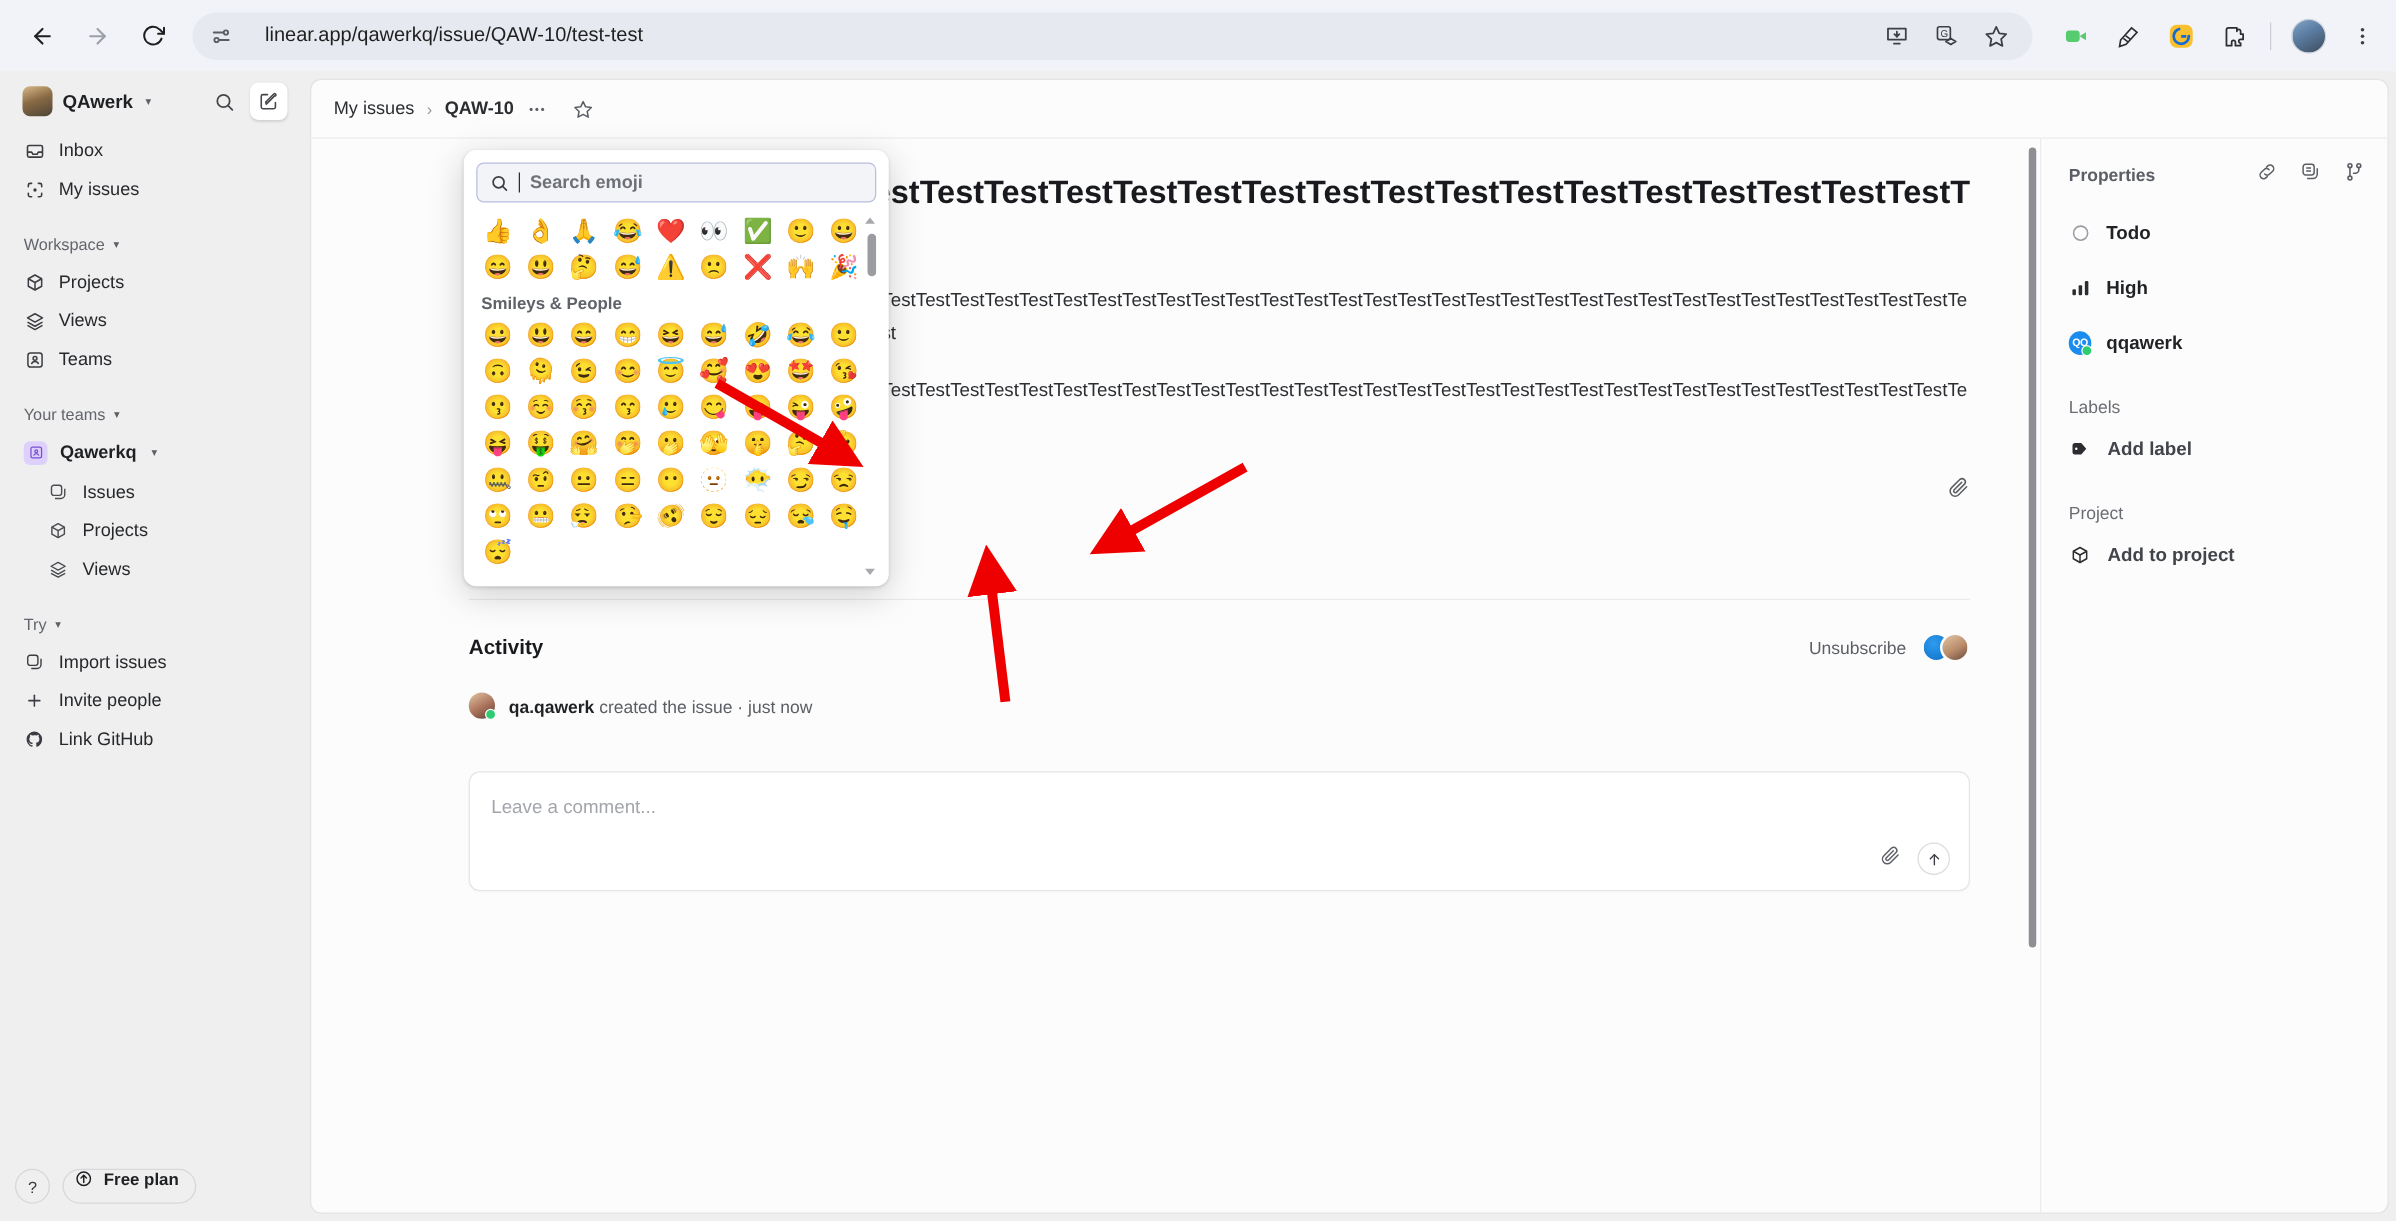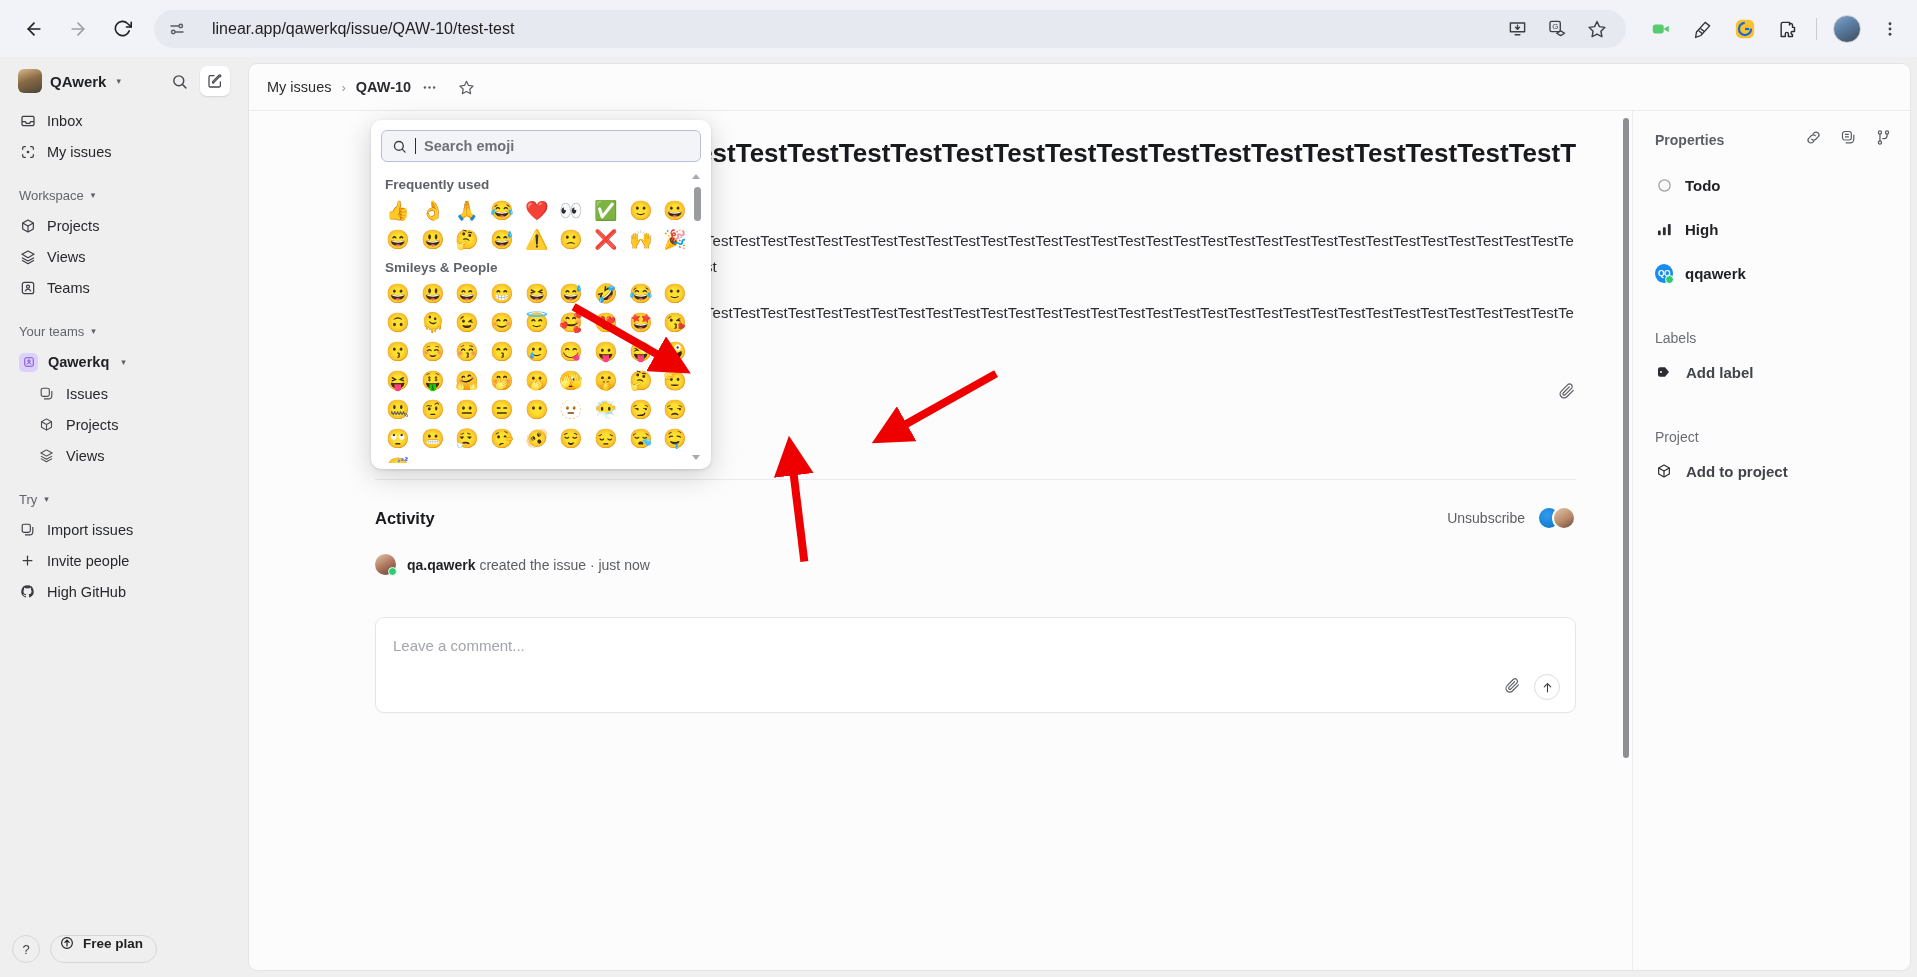--- a/index.html
+++ b/index.html
@@ -195,21 +195,21 @@
     width: 278px; flex: 0 0 278px; border-left: 1px solid #ececee;
     padding: 18px 18px 0 22px;
   }
   .props-head { display:flex; align-items:center; justify-content:space-between;font-weight:bold; }
   .props-title { font-size: 14px; color: #5b5e64; }
   .props-actions { display:flex; align-items:center; gap: 18px; color:#5b5e64; }
   .prop-row { display:flex; align-items:center; gap: 12px; margin-top: 26px; }
   .prop-row:first-of-type { margin-top: 27px; }
   .prop-ico { width: 18px; height: 18px; display:flex; align-items:center; justify-content:center; flex:0 0 auto; }
   .prop-label { font-size: 15px; color: #1f2124; font-weight: 600; }
-  .prop-section { font-size: 14px; color: #6a6d73; margin-top: 48px; }
+  .prop-section { font-size: 14px; color: #6a6d73; margin-top: 34px; }
   .prop-add { display:flex; align-items:center; gap: 13px; margin-top: 17px; }
   .prop-add-text { font-size: 15px; color: #41444a; font-weight: 600; }
   .avatar-q {
     width: 19px; height: 19px; border-radius: 50%; background:#1a8cf0;
     position: relative; display:flex; align-items:center; justify-content:center;
     color:#fff; font-size: 8.5px; font-weight: 700; letter-spacing:-0.5px;
   }
   .avatar-q::after {
     content:''; position:absolute; right:-1px; bottom:-1px;
     width:7px; height:7px; border-radius:50%; background:#2ecc71; border:1.5px solid #fcfcfc;
@@ -497,21 +497,21 @@
           </svg>
       </span>
       <span>Invite people</span>
     </div>
     <div class="nav-item">
       <span class="ico">
         <svg width="15" height="15" viewBox="0 0 24 24" fill="currentColor">
             <path d="M12 2a10 10 0 0 0-3.16 19.49c.5.09.68-.22.68-.48l-.01-1.7c-2.78.6-3.37-1.34-3.37-1.34-.45-1.16-1.11-1.47-1.11-1.47-.91-.62.07-.61.07-.61 1 .07 1.53 1.03 1.53 1.03.89 1.53 2.34 1.09 2.91.83.09-.65.35-1.09.63-1.34-2.22-.25-4.56-1.11-4.56-4.94 0-1.09.39-1.99 1.03-2.69-.1-.25-.45-1.27.1-2.65 0 0 .84-.27 2.75 1.03A9.5 9.5 0 0 1 12 6.8c.85 0 1.71.12 2.51.34 1.91-1.3 2.75-1.03 2.75-1.03.55 1.38.2 2.4.1 2.65.64.7 1.03 1.6 1.03 2.69 0 3.84-2.35 4.69-4.58 4.93.36.31.68.92.68 1.86l-.01 2.75c0 .27.18.58.69.48A10 10 0 0 0 12 2z"></path>
           </svg>
       </span>
-      <span>High GitHub</span>
+      <span>Link GitHub</span>
     </div>
 
     <div class="sidebar-foot">
       <div class="pill-round">?</div>
       <div class="pill-plan">
         <span>
           <svg width="14" height="14" viewBox="0 0 24 24" fill="none" stroke="currentColor" stroke-width="2" stroke-linecap="round" stroke-linejoin="round">
               <circle cx="12" cy="12" r="9.2"></circle>
               <polyline points="12 17 12 7.5"></polyline>
               <polyline points="8.3 11 12 7.3 15.7 11"></polyline>
@@ -705,21 +705,20 @@
           <span class="s-ico">
             <svg width="15" height="15" viewBox="0 0 24 24" fill="none" stroke="currentColor" stroke-width="2.2" stroke-linecap="round">
                 <circle cx="11" cy="11" r="7"></circle>
                 <line x1="16.2" y1="16.2" x2="21" y2="21"></line>
               </svg>
           </span>
           <span class="emoji-caret"></span>
           <span class="emoji-ph">Search emoji</span>
         </div>
         <div class="emoji-body">
-          <div class="emoji-cat">Frequently used</div>
           <div class="emoji-grid">
               <span class="emoji-cell">👍</span>
               <span class="emoji-cell">👌</span>
               <span class="emoji-cell">🙏</span>
               <span class="emoji-cell">😂</span>
               <span class="emoji-cell">❤️</span>
               <span class="emoji-cell">👀</span>
               <span class="emoji-cell">✅</span>
               <span class="emoji-cell">🙂</span>
               <span class="emoji-cell">😀</span>

